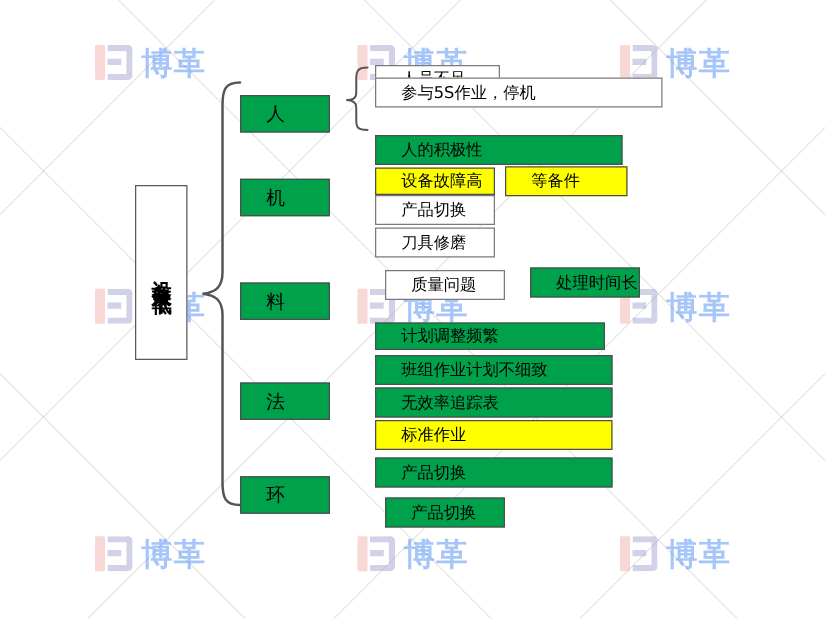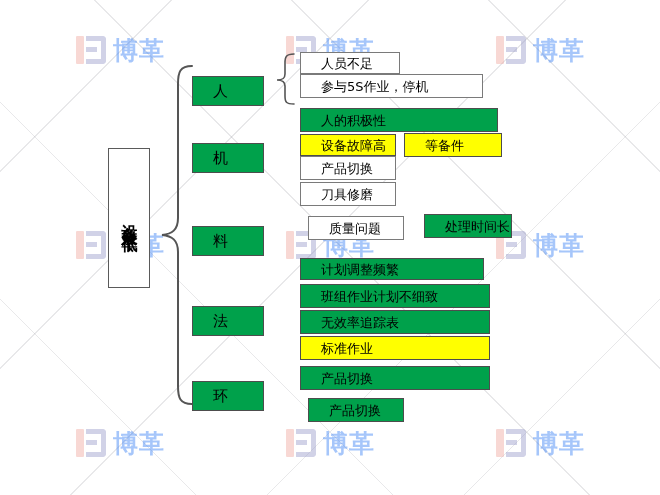--- a/index.html
+++ b/index.html
@@ -183,21 +183,21 @@
       </div>
       <div class="box green cat" style="left: 192px; top: 306px; width: 72px; height: 30px;">
         <span>法</span>
       </div>
       <div class="box green cat" style="left: 192px; top: 381px; width: 72px; height: 30px;">
         <span>环</span>
       </div>
       <div class="box white" style="left: 300px; top: 52px; width: 100px; height: 22px;">
         <span>人员不足</span>
       </div>
-      <div class="box white" style="left: 300px; top: 74px; width: 183px; height: 24px;">
+      <div class="box white" style="left: 300px; top: 62px; width: 230px; height: 24px;">
         <span>参与5S作业，停机</span>
       </div>
       <div class="box green" style="left: 300px; top: 108px; width: 198px; height: 24px;">
         <span>人的积极性</span>
       </div>
       <div class="box yellow" style="left: 300px; top: 134px; width: 96px; height: 22px;">
         <span>设备故障高</span>
       </div>
       <div class="box white" style="left: 300px; top: 156px; width: 96px; height: 24px;">
         <span>产品切换</span>

